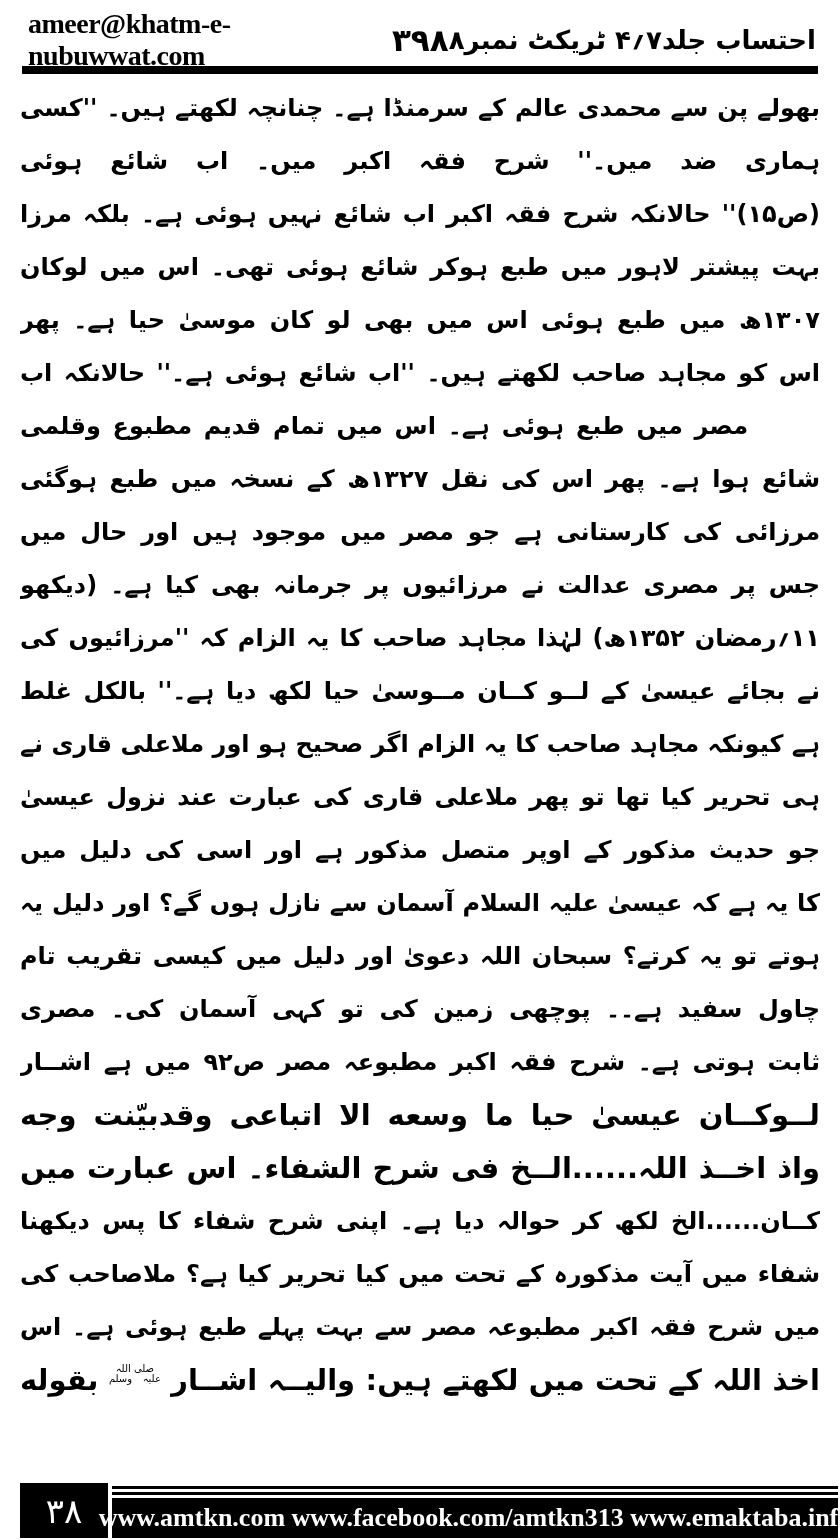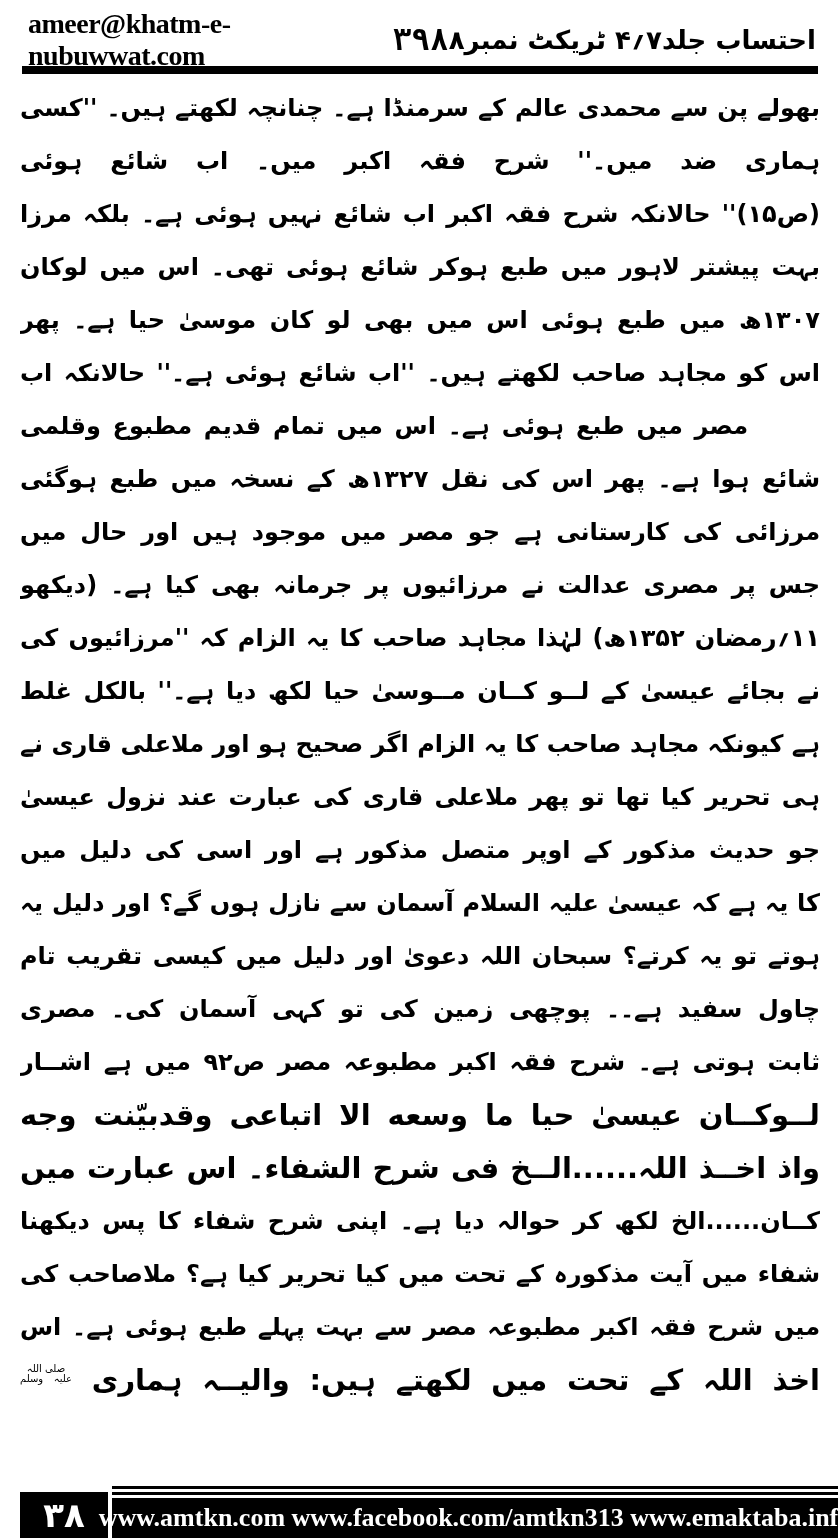--- a/index.html
+++ b/index.html
@@ -4,21 +4,21 @@
 <style>
   * { margin:0; padding:0; box-sizing:border-box; }
   html,body { width:840px; background:#fff; }
   body {
     height:1540px; position:relative; overflow:hidden;
     font-family:"DejaVu Sans",sans-serif; color:#000;
   }
   
   .hdr { display:flex; align-items:center; height:66px; padding:14px 24px 0 28px; }
   .hdr-email { font-family:"Liberation Serif",serif; font-weight:bold; font-size:28px; letter-spacing:-0.5px; }
-  .hdr-num { font-weight:bold; font-size:31px; margin-left:13px; direction:rtl;font-family:Liberation Mono, monospace; }
+  .hdr-num { font-weight:bold; font-size:31px; margin-left:13px; direction:rtl; }
   .hdr-title { margin-left:auto; direction:rtl; font-weight:bold; font-size:26px; white-space:nowrap; }
   .rule { height:8px; background:#000; margin:0 22px; }
   
   main { padding:8px 20px 0; direction:rtl; }
   .line {
     font-weight:bold; font-size:24px; line-height:53px; height:53px;
     overflow:hidden; direction:rtl;
     text-align:justify; text-align-last:justify;
   }
   .indent { padding-right:72px; }
@@ -26,23 +26,23 @@
     font-weight:bold; font-size:36px; height:72px; line-height:72px;
     text-align:right; padding-right:68px; direction:rtl; white-space:nowrap;
   }
   .arabic { font-size:29px; }
   .salawat {
     display:inline-block; width:52px; font-size:10px; line-height:10px;
     vertical-align:8px; text-align:center; white-space:normal; font-weight:normal;
   }
   
   .pagebox {
-    position:absolute; left:20px; bottom:2px; width:88px; height:46px;
+    position:absolute; left:20px; bottom:2px; width:88px; height:55px;
     background:#000; color:#fff; display:flex; align-items:center; justify-content:center;
-    font-weight:bold; font-size:34px; direction:rtl;
+    font-weight:normal; font-size:34px; direction:rtl;
   }
   .fbar { position:absolute; left:112px; right:2px; bottom:2px; }
   .fline { height:3px; background:#000; margin-bottom:3px; }
   .fbar-main { background:#000; height:40px; display:flex; align-items:center; justify-content:center; }
   .fbar-text { color:#fff; font-family:"Liberation Serif",serif; font-weight:bold; font-size:26px; white-space:nowrap; }
 </style>
 </head>
 <body>
 
 <header class="hdr">
@@ -76,21 +76,21 @@
 
   <div class="line"><span>ثابت ہوتی ہے۔ شرح فقہ اکبر مطبوعہ مصر ص۹۲ میں ہے اشــار الــی ھــذا الــمــعــنــی</span>  </div>
 
   <div class="line arabic">لــوکــان عیسیٰ حیا ما وسعه الا اتباعی وقدبیّنت وجه ذلك عند قوله تعالیٰ</div>
 
   <div class="line arabic">واذ اخــذ اللہ......الــخ فی شرح الشفاء۔ اس عبارت میں ملاعلی قاری نے حدیث لــو</div>
   <div class="line">کــان......الخ لکھ کر حوالہ دیا ہے۔ اپنی شرح شفاء کا پس دیکھنا چاہئے کہ ملاصاحب نے اپنی شرح</div>
   <div class="line">شفاء میں آیت مذکورہ کے تحت میں کیا تحریر کیا ہے؟ ملاصاحب کی شرح شفاء استنبول میں ۱۳۰۹ھ</div>
   <div class="line">میں شرح فقہ اکبر مطبوعہ مصر سے بہت پہلے طبع ہوئی ہے۔ اس کی ج ا کے فصل سابع میں آیت واذ</div>
 
-  <div class="line arabic"><span>اخذ اللہ کے تحت میں لکھتے ہیں: والیــہ ہماری</span> <span class="salawat">صلی اللہ علیہ وسلم</span> <span>بقوله حین رای عمرؓ انه ینظر فی</span></div>
+  <div class="line arabic"><span>اخذ اللہ کے تحت میں لکھتے ہیں: والیــہ اشــار</span> <span class="salawat">صلی اللہ علیہ وسلم</span> <span>بقوله حین رای عمرؓ انه ینظر فی</span></div>
 </main>
 
 <div class="pagebox">
   <span>۳۸</span>
 </div>
 <div class="fbar">
   <div class="fline"></div>
   <div class="fline"></div>
   <div class="fbar-main">
     <span class="fbar-text">www.amtkn.com www.facebook.com/amtkn313 www.emaktaba.info</span>

